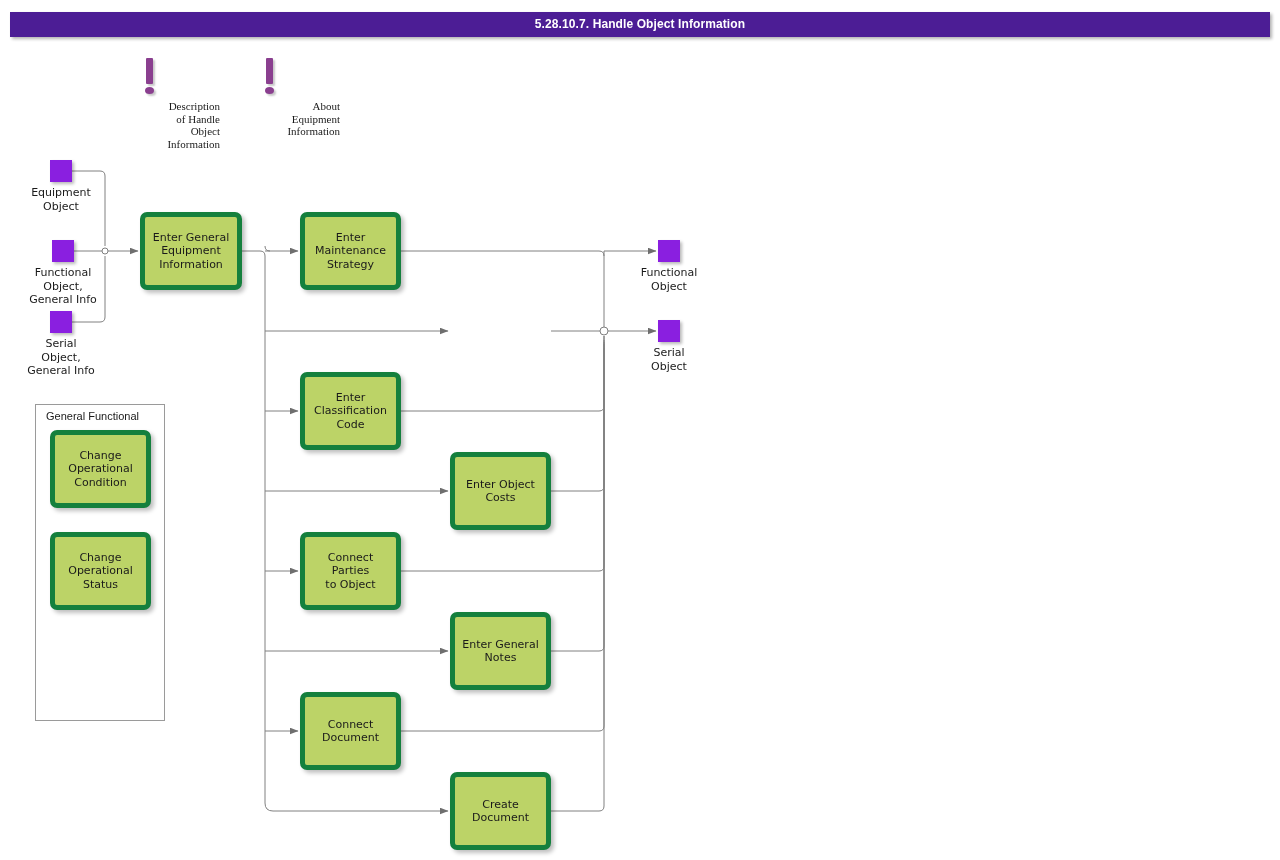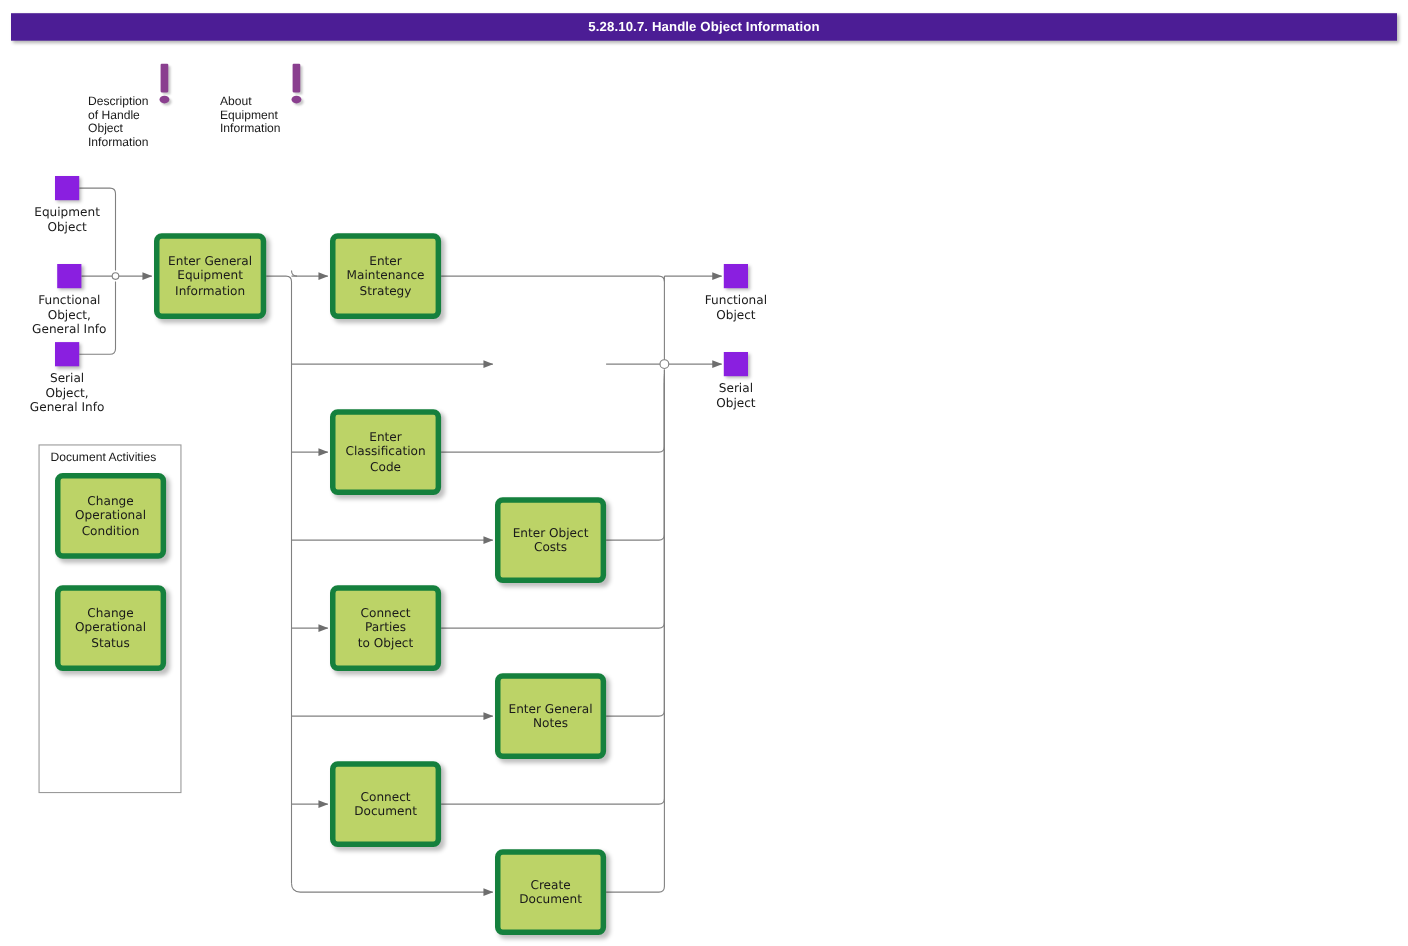--- a/index.html
+++ b/index.html
@@ -117,27 +117,27 @@
     width: 9px;
     height: 7px;
     margin-top: 3px;
     margin-left: -1px;
     border-radius: 50%;
     background: #8a3f8f;
     box-shadow: 2px 2px 2px rgba(0,0,0,0.22);
   }
   .note .lbl {
     position: absolute;
-    top: 28px;
+    top: 42px;
     left: 50%;
     transform: translateX(-50%);
     width: 140px;
-    text-align: left;
+    text-align: right;
     color: #1a1a1a;
-    font-family: Liberation Sans, sans-serif;
+    font-family: Liberation Serif, serif;
     font-size: 11px;
     line-height: 12.6px;
     white-space: pre-line;
   }
   
   .group-panel {
     position: absolute;
     box-sizing: border-box;
     border: 1px solid #9a9a9a;
     background: #ffffff;
@@ -283,21 +283,21 @@
   <div class="proc" style="left:450px; top:612px; width:101px; height:78px;">Enter General
 Notes</div>
 
   <div class="proc" style="left:300px; top:692px; width:101px; height:78px;">Connect
 Document</div>
 
   <div class="proc" style="left:450px; top:772px; width:101px; height:78px;">Create
 Document</div>
 
   <div class="group-panel" style="left:35px; top:404px; width:130px; height:317px;">
-    <div class="group-title">Document Activities</div>
+    <div class="group-title">General Functional</div>
   </div>
 
   <div class="proc" style="left:50px; top:430px; width:101px; height:78px;">Change
 Operational
 Condition</div>
 
   <div class="proc" style="left:50px; top:532px; width:101px; height:78px;">Change
 Operational
 Status</div>
 

